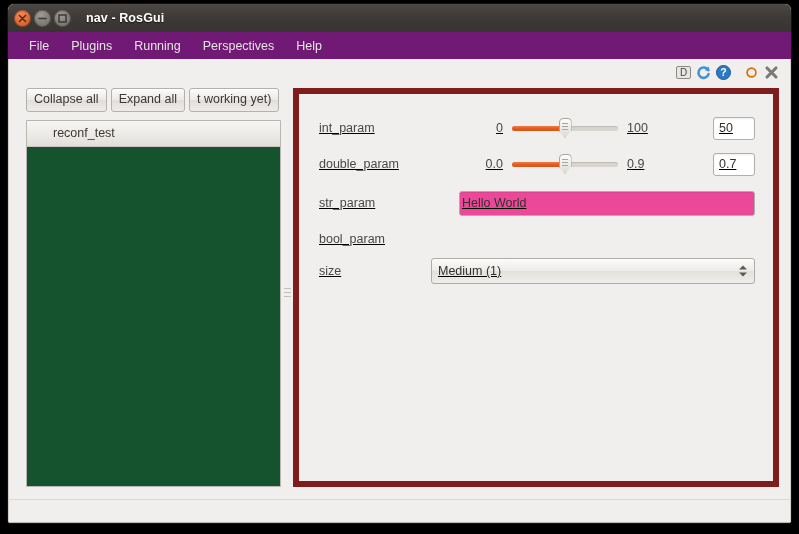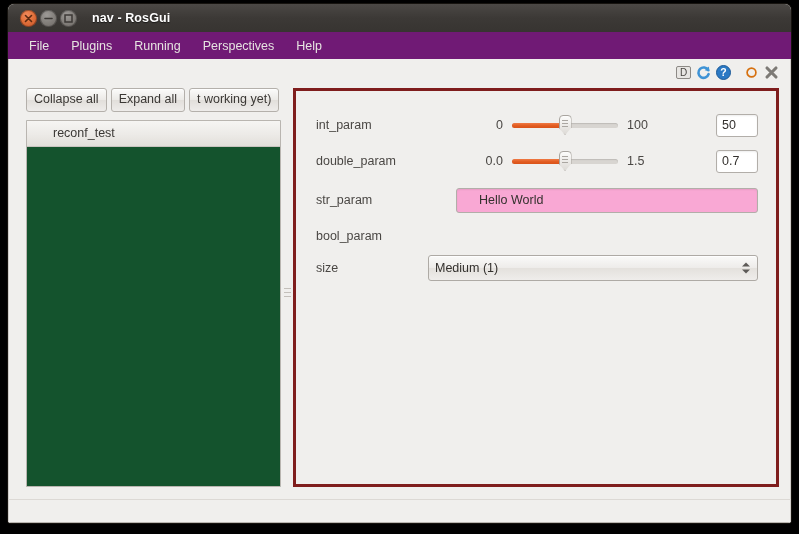--- a/index.html
+++ b/index.html
@@ -30,21 +30,21 @@
   }
 
   
   .titlebar {
     height: 28px;
     flex: 0 0 28px;
     background: linear-gradient(to bottom, #4b4845 0%, #3c3936 50%, #373431 100%);
     border-radius: 5px 5px 0 0;
     display: flex;
     align-items: center;
-    padding-left: 12px;
+    padding-left: 6px;
     position: relative;
   }
   .wbtn {
     width: 17px;
     height: 17px;
     border-radius: 50%;
     margin-right: 3px;
     position: relative;
     flex: 0 0 auto;
   }
@@ -192,24 +192,25 @@
 
   
   .right-pane {
     flex: 1 1 auto;
     padding: 3px 11px 12px 0;
     box-sizing: border-box;
     display: flex;
   }
   .param-box {
     flex: 1 1 auto;
-    border: 3px solid #7f1d1d;
+    border: 6px solid #7f1d1d;
     background: #f0efed;
     padding: 16px 18px 10px 10px;
     box-sizing: border-box;
+    text-decoration: underline;
   }
   .prow {
     display: flex;
     align-items: center;
     min-height: 36px;
   }
   .plabel {
     width: 122px;
     flex: 0 0 122px;
     font-size: 12.5px;
@@ -302,28 +303,28 @@
     padding-left: 5px;
     box-sizing: border-box;
     margin-left: 14px;
     box-shadow: inset 0 1px 2px rgba(0,0,0,.07);
   }
 
   
   .textfield {
     flex: 1 1 auto;
     height: 25px;
-    background: #f9a8d4;
+    background: #ec4899;
     border: 1px solid #b2aea9;
     border-radius: 3px;
     font-size: 12.5px;
     color: #33302d;
     display: flex;
     align-items: center;
-    padding-left: 22px;
+    padding-left: 2px;
     box-sizing: border-box;
     box-shadow: inset 0 1px 2px rgba(0,0,0,.07);
   }
 
   
   .combo {
     flex: 1 1 auto;
     height: 26px;
     background: linear-gradient(to bottom, #fafaf9 0%, #eeecea 48%, #e4e1dd 52%, #efedeb 100%);
     border: 1px solid #aeaaa5;
@@ -484,21 +485,21 @@
                 <div class="s-min">0.0</div>
                 <div class="slider">
                   <div class="groove"></div>
                   <div class="fill" style="width:50%"></div>
                   <div class="handle" style="left:50%">
                     <i></i>
                       <i></i>
                       <i></i>
                   </div>
                 </div>
-                <div class="s-max">1.5</div>
+                <div class="s-max">0.9</div>
               </div>
               <div class="valbox">0.7</div>
             </div>
           </div>
 
           <div class="prow" style="min-height:42px;gap:28px;">
             <div class="plabel">str_param</div>
             <div class="pctrl">
               <div class="textfield" placeholder="">Hello World</div>
             </div>

